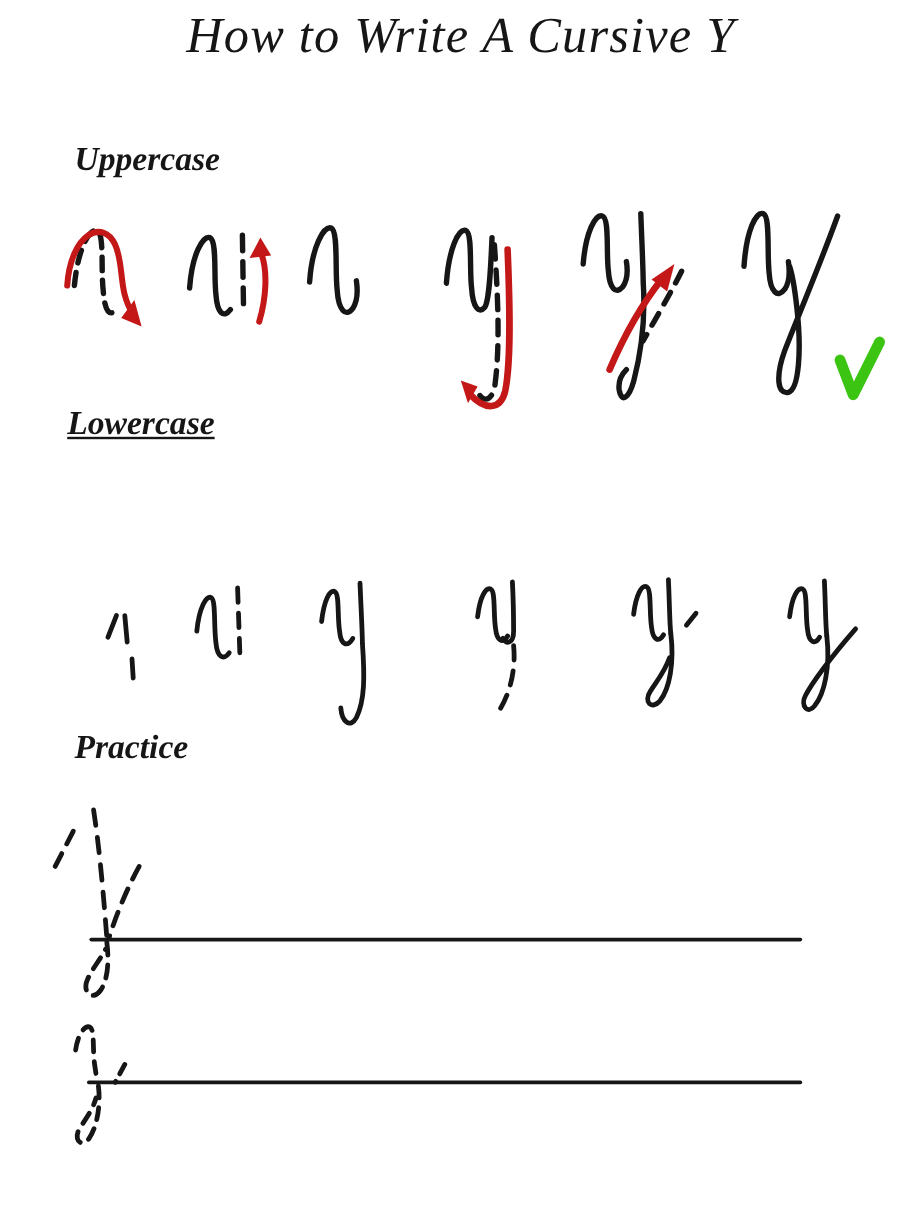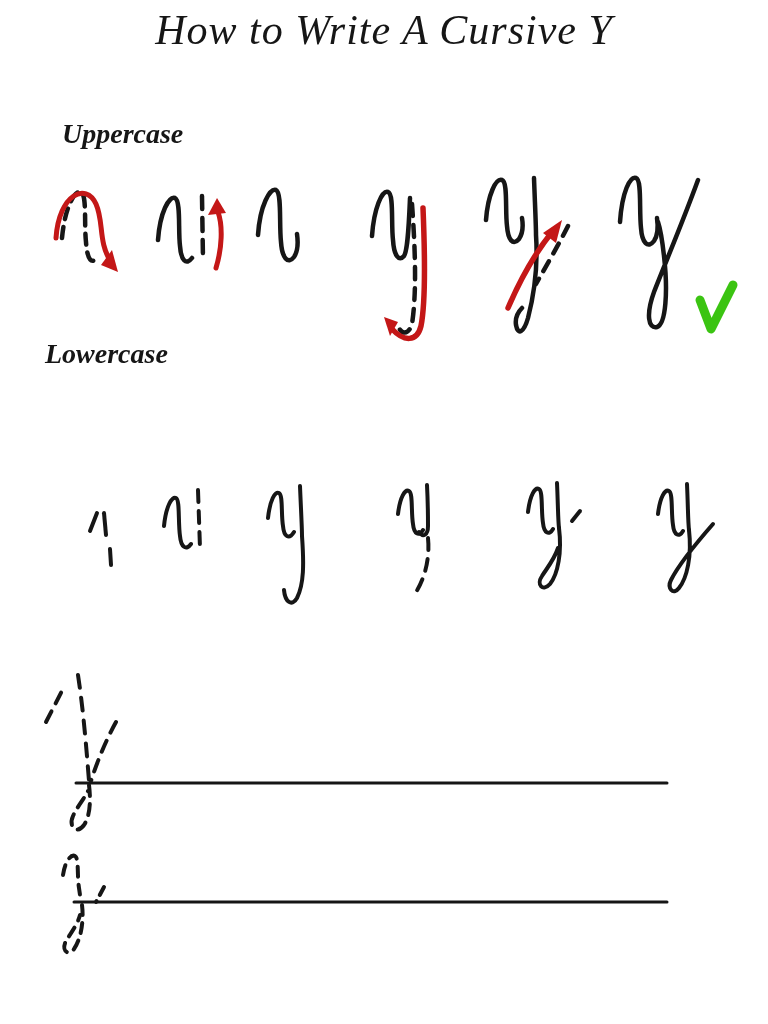--- a/index.html
+++ b/index.html
@@ -26,21 +26,21 @@
   }
   .section-label {
     position: absolute;
     font-style: italic;
     font-size: 28px;
     line-height: 1;
     color: var(--ink, #161616);
     margin: 0;
   }
   .label-uppercase { left: 62px; top: 120px; }
-  .label-lowercase { left: 45px; top: 340px; }
+  .label-lowercase { left: 56px; top: 340px; text-decoration: underline; }
   .label-practice  { left: 62px; top: 610px; }
   .glyph { position: absolute; }
   .stroke {
     fill: none;
     stroke-linecap: round;
     stroke-linejoin: round;
   }
   .s-ink   { stroke: var(--ink, #161616); }
   .s-red   { stroke: var(--arrow-red, #c41717); }
   .s-green { stroke: var(--check-green, #3bc412); }
@@ -123,20 +123,21 @@
     <path class="stroke s-ink" stroke-width="4" d="M39,50 C42,74 38,96 30,106 C23,114 16,107 22,98 C27,90 34,82 38,70"></path>
     <path class="stroke s-ink" stroke-width="4" d="M52,43 L60,33"></path>
   </svg>
 
   <svg class="glyph" style="left:650px;top:478px" width="75" height="130" viewBox="0 0 75 130">
     <path class="stroke s-ink" stroke-width="4" d="M8,36 C10,19 15,11 19,13 C23,15 21,35 23,47 C24,57 29,60 33,53"></path>
     <path class="stroke s-ink" stroke-width="4" d="M37,6 C38,28 38,44 39,52"></path>
     <path class="stroke s-ink" stroke-width="4" d="M39,52 C42,78 37,100 29,110 C23,118 17,110 21,102 C26,92 42,70 63,46"></path>
   </svg>
 
+  <h2 class="section-label label-practice">Practice</h2>
 
   <svg class="glyph" style="left:0px;top:668px" width="768" height="180" viewBox="0 0 768 180">
     <path class="stroke s-ink" stroke-width="3" d="M76,115 L667,115"></path>
     <path class="stroke s-ink" stroke-width="4" stroke-dasharray="12 9" d="M46,54 L64,19"></path>
     <path class="stroke s-ink" stroke-width="4" stroke-dasharray="13 10" d="M78,7 C83,40 86,75 89,113"></path>
     <path class="stroke s-ink" stroke-width="4" stroke-dasharray="12 9" d="M116,54 C106,72 97,94 91,113"></path>
     <path class="stroke s-ink" stroke-width="4" stroke-dasharray="11 8" d="M89,117 C91,133 90,148 84,157 C77,167 68,159 73,148 C77,139 84,131 88,123"></path>
   </svg>
 
   <svg class="glyph" style="left:0px;top:843px" width="768" height="135" viewBox="0 0 768 135">

